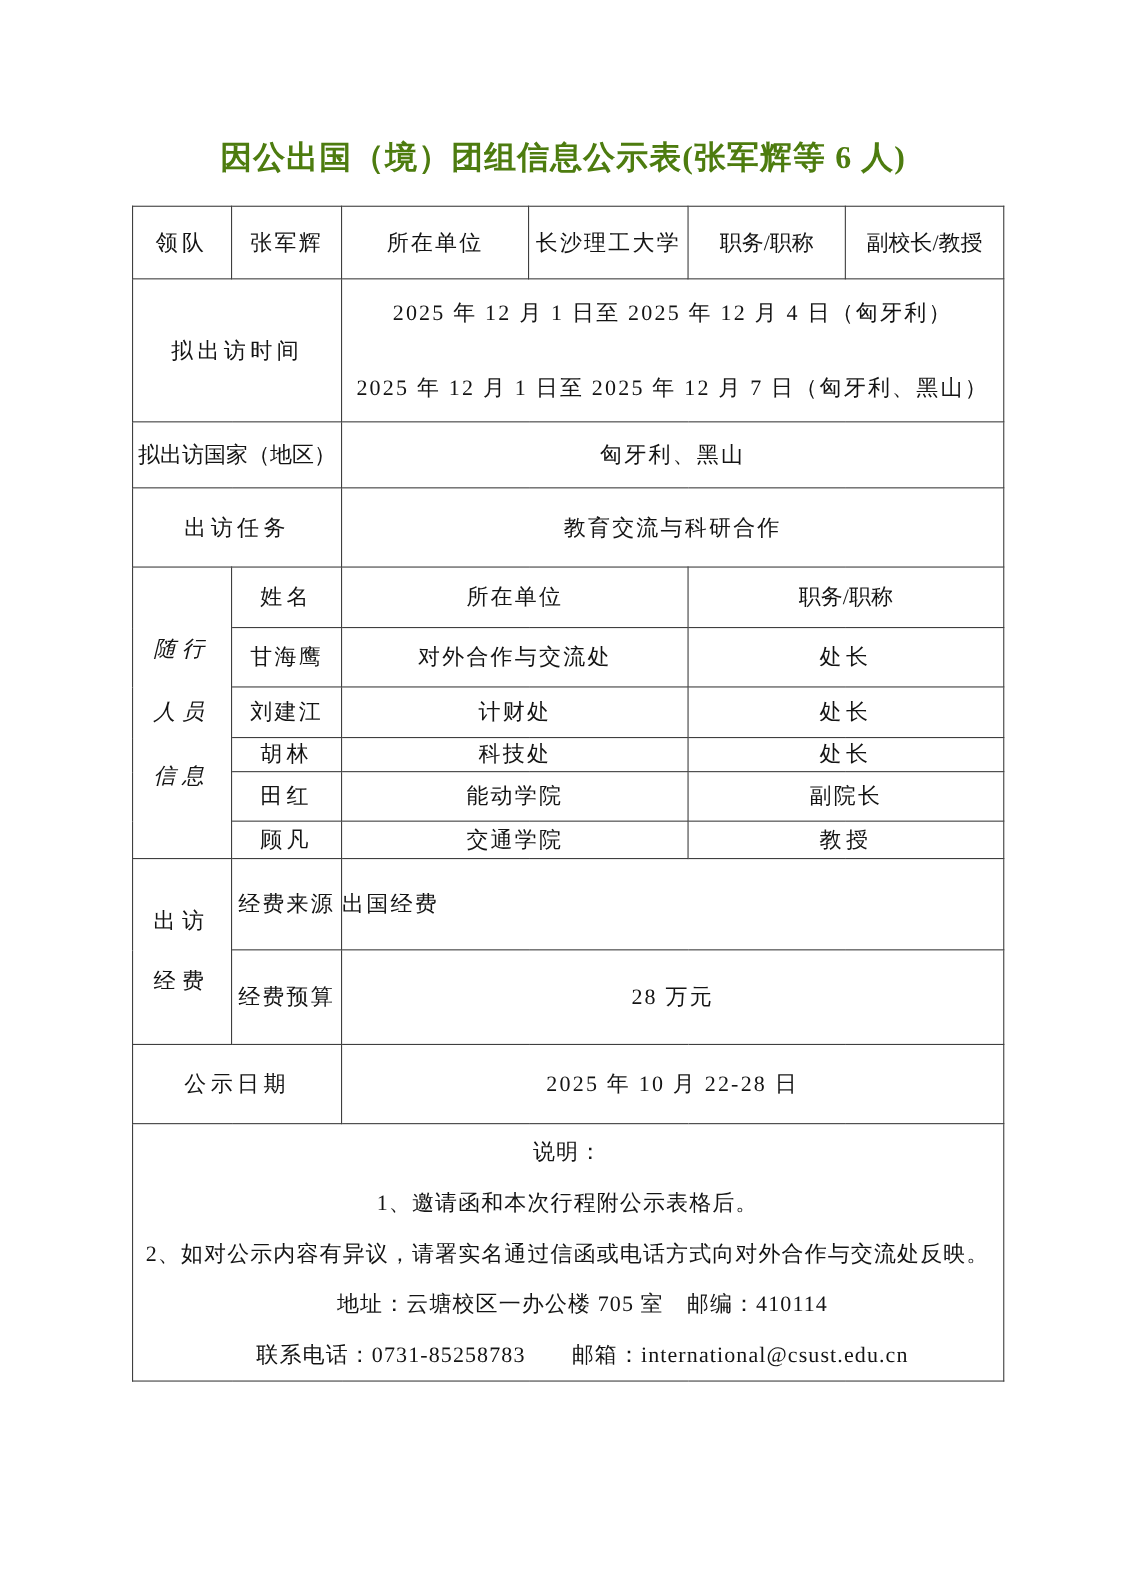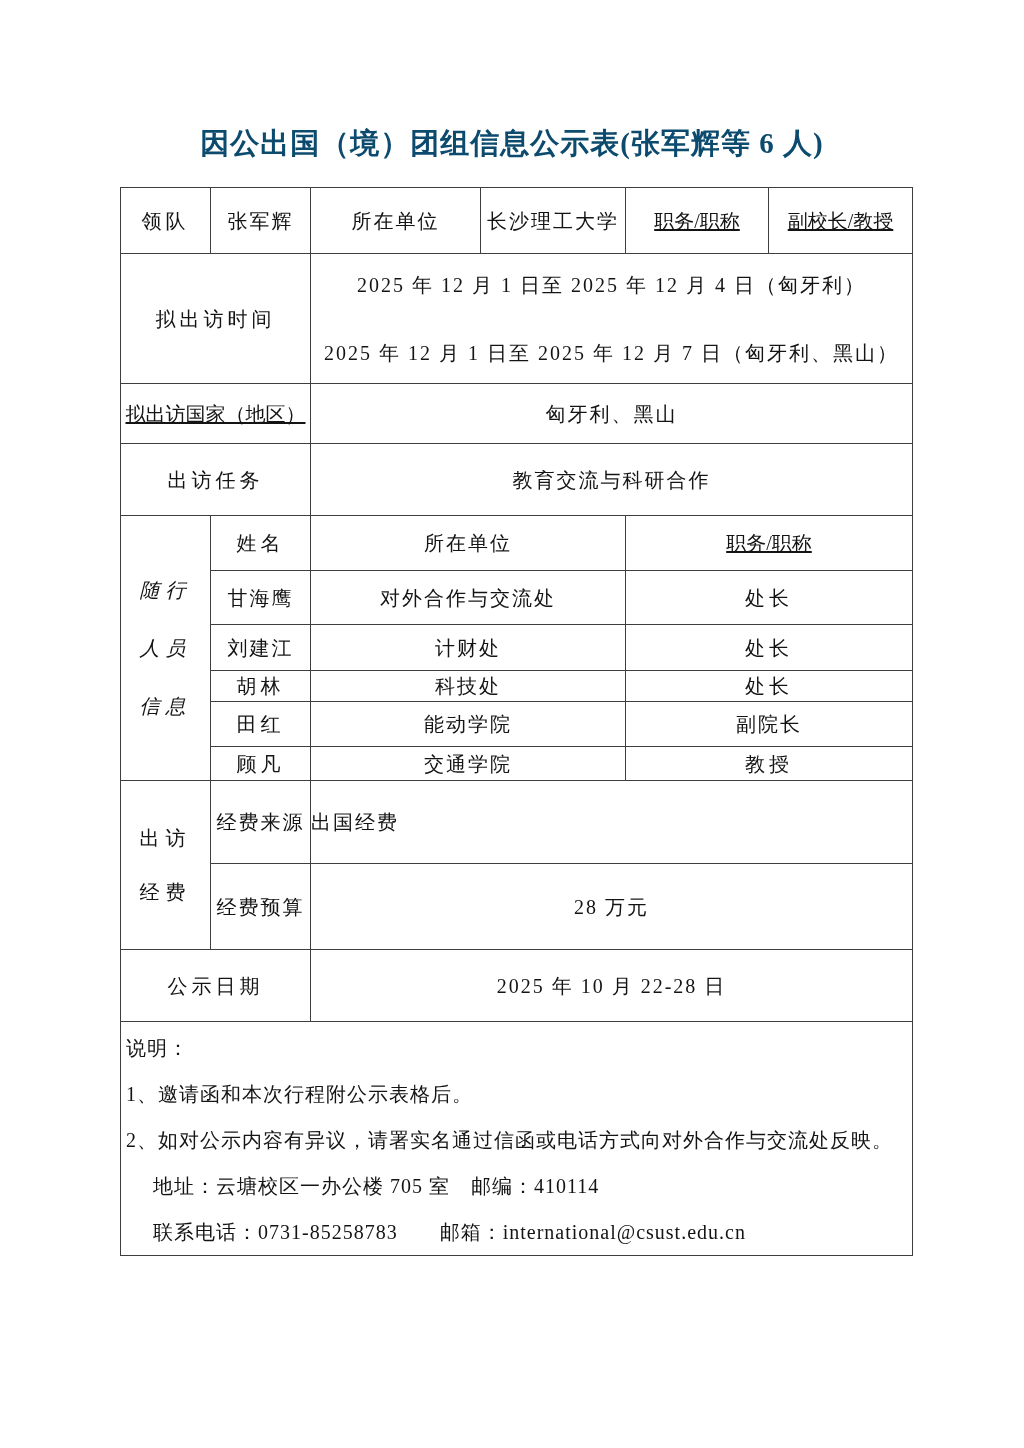--- a/index.html
+++ b/index.html
@@ -10,52 +10,52 @@
     color: #141414;
     position: relative;
   }
   .doc-title {
     position: absolute;
     left: 0; right: 0; top: 124px;
     text-align: center;
     font-size: 29px;
     font-weight: bold;
     letter-spacing: 1px;
-    color: #0c4a6e;
+    color: #4d7c0f;
   }
   table.info-table {
     position: absolute;
     left: 120px; top: 187px;
     width: 792px;
     border-collapse: collapse;
     table-layout: fixed;
   }
   td {
     border: 1.5px solid #3f3f3f;
     text-align: center;
     vertical-align: middle;
     font-size: 20px;
     letter-spacing: 2px;
     line-height: 26px;
     overflow: hidden;
   }
-  td.tight { letter-spacing: 0; text-decoration: underline; }
+  td.tight { letter-spacing: 0; }
   td.label { letter-spacing: 4px; }
   .vstack {
     display: flex;
     flex-direction: column;
     align-items: center;
     justify-content: center;
   }
   .vstack.companions-gap { gap: 32px; letter-spacing: 6px; font-style: italic; }
   .vstack.funding-gap { gap: 28px; letter-spacing: 6px; }
   .vstack.times-gap { gap: 42px; letter-spacing: 2px; justify-content: space-between; }
   td.left-val { text-align: left; padding-left: 0; letter-spacing: 2px; }
   td.notes-cell {
-    text-align: left;
+    text-align: center;
     vertical-align: top;
     padding: 3px 6px 0 5px;
     letter-spacing: 1px;
   }
   .note-line {
     line-height: 46px;
     white-space: pre-wrap;
     font-size: 20px;
   }
   .note-line.indent { padding-left: 27px; }

